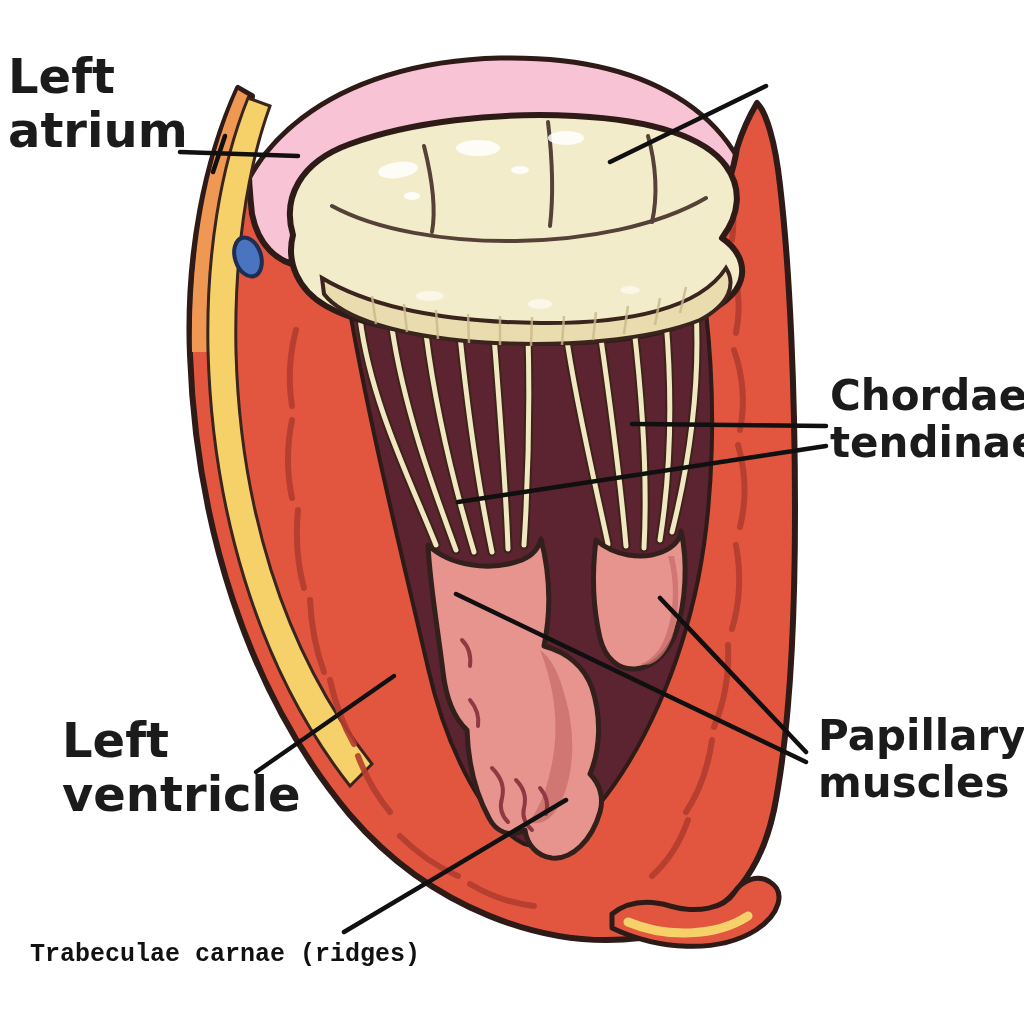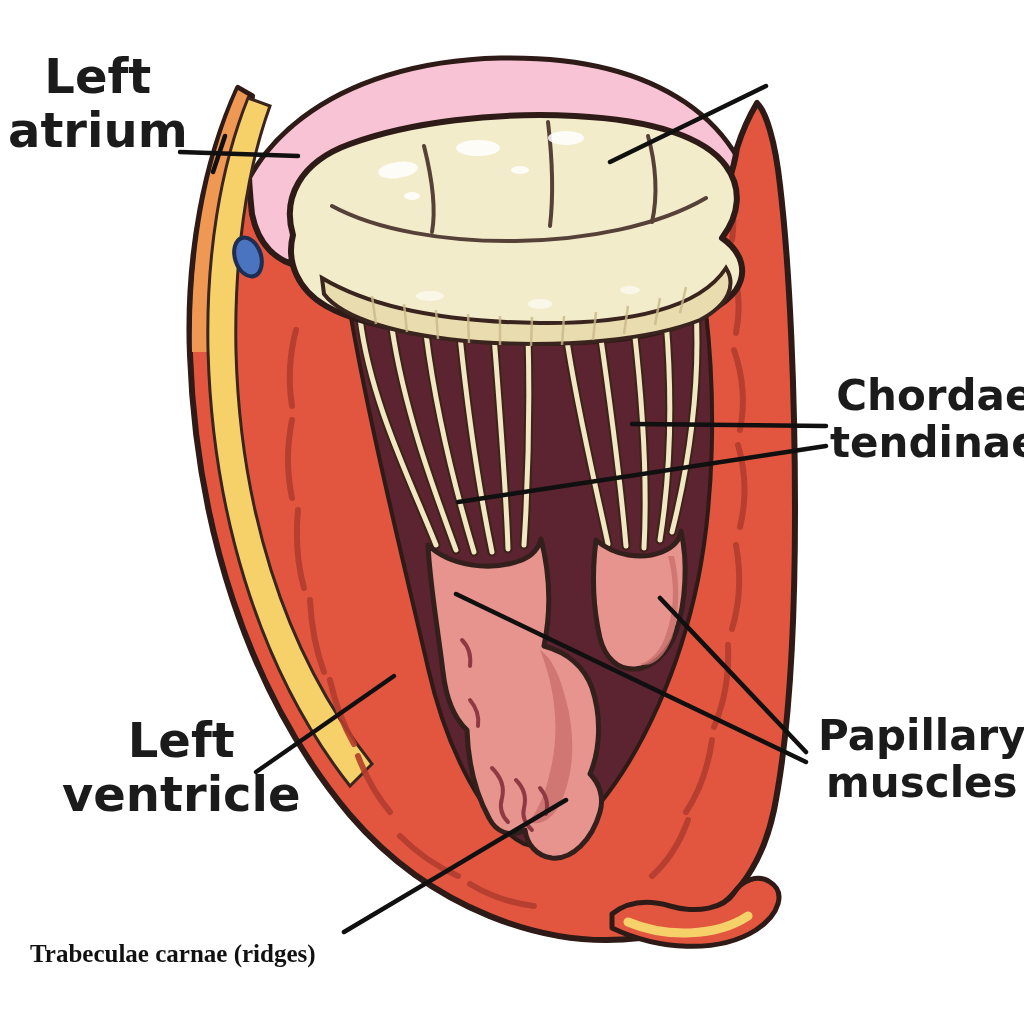--- a/index.html
+++ b/index.html
@@ -3,27 +3,27 @@
 <meta charset="utf-8">
 <style>
   html,body{margin:0;padding:0;background:#ffffff;}
   .stage{
     position:relative;width:1024px;height:1024px;background:#ffffff;
     overflow:hidden;font-family:"DejaVu Sans",sans-serif;
   }
   .stage svg{position:absolute;left:0;top:0;}
   .label{
     position:absolute;font-weight:700;color:#1b1b1b;
-    white-space:pre-line;line-height:1.12;letter-spacing:0;text-align:center;
+    white-space:pre-line;line-height:1.12;letter-spacing:0;
   }
   .label.big{font-size:48px;}
   .label.side{font-size:42px;}
   .label.center{text-align:center;}
   .bottom-label{
-    position:absolute;font-family:Liberation Serif, serif;
+    position:absolute;font-family:Liberation Mono, monospace;
     font-size:25px;font-weight:700;color:#111;white-space:pre;
   }
   #lbl-left-atrium{left:8px;top:50px;}
   #lbl-mitral{left:748px;top:26px;width:192px;}
   #lbl-chordae{left:830px;top:372px;}
   #lbl-left-ventricle{left:62px;top:714px;}
   #lbl-papillary{left:818px;top:712px;}
   #lbl-trabeculae{left:30px;top:940px;}
 </style>
 </head>

